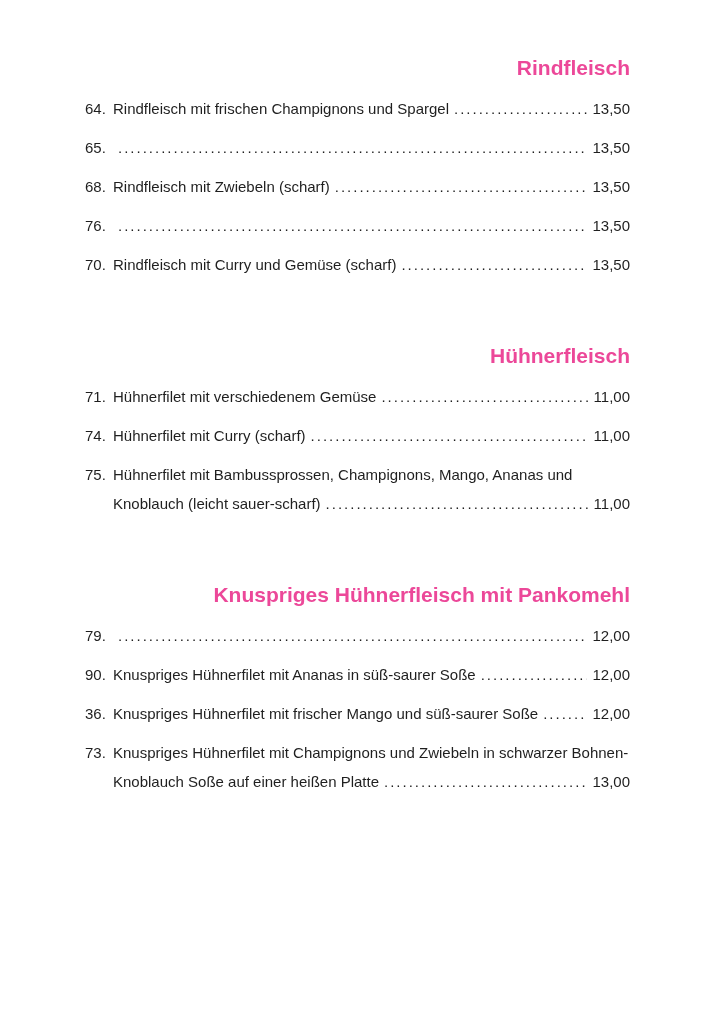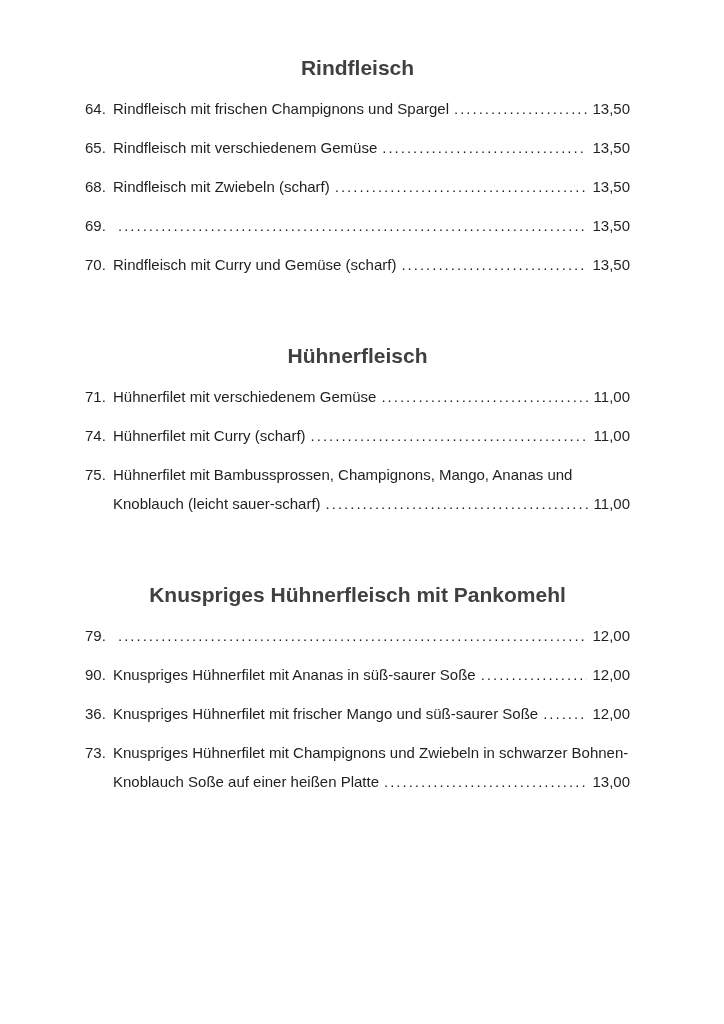--- a/index.html
+++ b/index.html
@@ -9,22 +9,22 @@
     height: 1024px;
     font-family: "Liberation Sans", sans-serif;
     color: #1f1f1f;
     padding: 56px 94px 0 85px;
     overflow: hidden;
   }
   .menu-section + .menu-section { margin-top: 68px; }
   .section-title {
     font-size: 21px;
     font-weight: 700;
-    text-align: center;
-    color: #404040;
+    text-align: right;
+    color: #ec4899;
     margin-bottom: 18px;
   }
   .menu-item { margin-bottom: 17px; }
   .item-line {
     display: flex;
     align-items: flex-start;
     font-size: 15px;
     line-height: 22px;
   }
   .item-line.continuation { margin-top: 7px; }
@@ -55,38 +55,37 @@
       <span class="item-number">64.</span>
       <span class="item-text">Rindfleisch mit frischen Champignons und Spargel</span>
       <span class="dot-leader"></span>
       <span class="item-price">13,50</span>
     </div>
   </div>
 
   <div class="menu-item">
     <div class="item-line">
       <span class="item-number">65.</span>
-      <span class="item-text">Rindfleisch mit verschiedenem Gemüse</span>
       <span class="dot-leader"></span>
       <span class="item-price">13,50</span>
     </div>
   </div>
 
   <div class="menu-item">
     <div class="item-line">
       <span class="item-number">68.</span>
       <span class="item-text">Rindfleisch mit Zwiebeln (scharf)</span>
       <span class="dot-leader"></span>
       <span class="item-price">13,50</span>
     </div>
   </div>
 
   <div class="menu-item">
     <div class="item-line">
-      <span class="item-number">69.</span>
+      <span class="item-number">76.</span>
       <span class="dot-leader"></span>
       <span class="item-price">13,50</span>
     </div>
   </div>
 
   <div class="menu-item">
     <div class="item-line">
       <span class="item-number">70.</span>
       <span class="item-text">Rindfleisch mit Curry und Gemüse (scharf)</span>
       <span class="dot-leader"></span>

